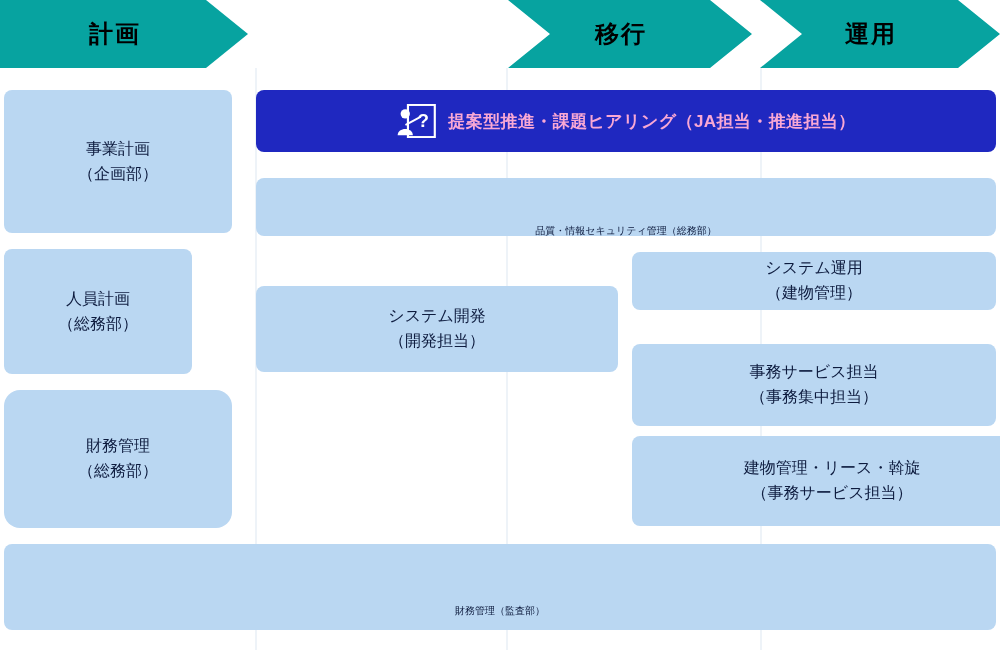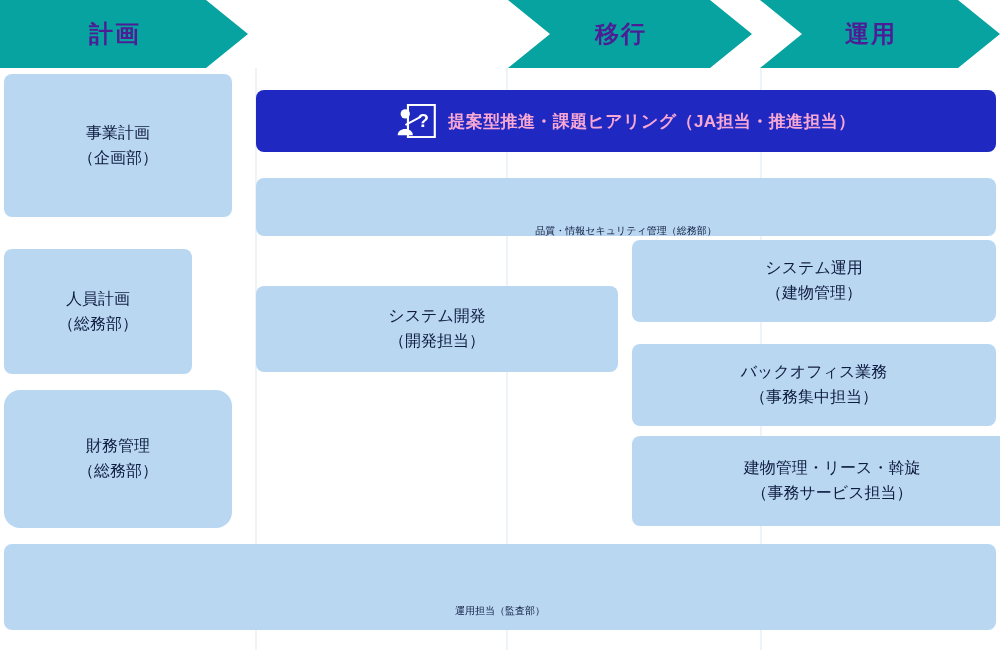--- a/index.html
+++ b/index.html
@@ -38,21 +38,21 @@
   .phase {
     position: absolute;
     top: 0;
     height: 68px;
     background: #07a3a0;
     display: flex;
     align-items: center;
     justify-content: center;
   }
   .phase-label {
-    color: #4c1d95;
+    color: #000000;
     font-size: 24px;
     font-weight: bold;
     letter-spacing: 2px;
     line-height: 1;
     position: relative;
     left: -9px;
   }
   .phase.tail-flat {
     clip-path: polygon(0 0, calc(100% - 42px) 0, 100% 50%, calc(100% - 42px) 100%, 0 100%);
   }
@@ -123,21 +123,21 @@
       <span class="phase-label">計画</span>
     </div>
     <div class="phase notched" style="left:508px; width:244px;">
       <span class="phase-label">移行</span>
     </div>
     <div class="phase notched" style="left:760px; width:240px;">
       <span class="phase-label">運用</span>
     </div>
   </div>
 
-  <div class="box" style="left:4px; top:74px; width:228px; height:143px;">
+  <div class="box" style="left:4px; top:90px; width:228px; height:143px;">
     <div class="line">事業計画</div>
     <div class="line">（企画部）</div>
   </div>
 
   <div class="box" style="left:4px; top:249px; width:188px; height:125px;">
     <div class="line">人員計画</div>
     <div class="line">（総務部）</div>
   </div>
 
   <div class="box" style="left:4px; top:390px; width:228px; height:138px;border-radius:16px;">
@@ -158,32 +158,32 @@
 
   <div class="box wide" style="left:256px; top:178px; width:740px; height:58px;">
     <div class="line">品質・情報セキュリティ管理（総務部）</div>
   </div>
 
   <div class="box" style="left:256px; top:252px; width:362px; height:86px;margin-top:34px;">
     <div class="line">システム開発</div>
     <div class="line">（開発担当）</div>
   </div>
 
-  <div class="box" style="left:632px; top:240px; width:364px; height:82px;">
+  <div class="box" style="left:632px; top:252px; width:364px; height:58px;">
     <div class="line">システム運用</div>
     <div class="line">（建物管理）</div>
   </div>
 
   <div class="box" style="left:632px; top:344px; width:364px; height:82px;">
-    <div class="line">バックオフィス業務</div>
+    <div class="line">事務サービス担当</div>
     <div class="line">（事務集中担当）</div>
   </div>
 
   <div class="box" style="left:632px; top:436px; width:400px; height:90px;">
     <div class="line">建物管理・リース・斡旋</div>
     <div class="line">（事務サービス担当）</div>
   </div>
 
   <div class="box wide" style="left:4px; top:544px; width:992px; height:86px;">
-    <div class="line">運用担当（監査部）</div>
+    <div class="line">財務管理（監査部）</div>
   </div>
 
 </div>
 
 </body></html>

